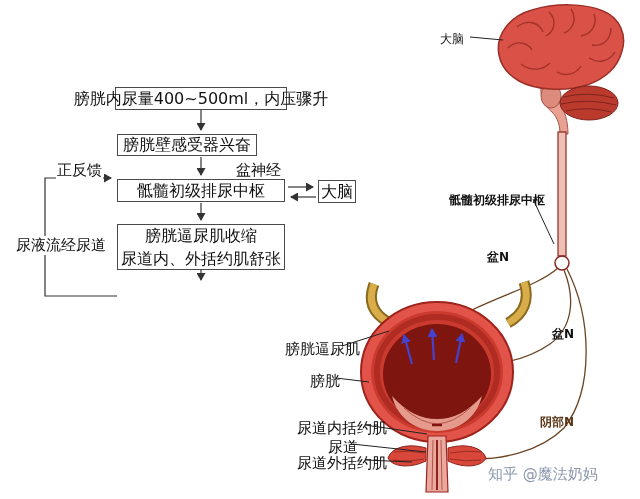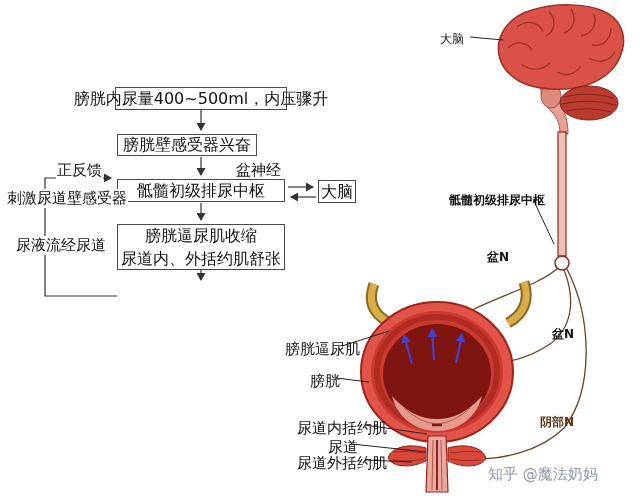--- a/index.html
+++ b/index.html
@@ -120,21 +120,20 @@
   <div class="fbox" style="left:117px; top:224px; width:168px; height:46px;">
     <div>膀胱逼尿肌收缩</div>
     <div>尿道内、外括约肌舒张</div>
   </div>
 
 
   <div class="lbl" style="left:236px; top:161px;">盆神经</div>
 
   <div class="lbl bg" style="left:56px; top:161px;">正反馈</div>
 
-  <div class="lbl bg" style="left:6px; top:189px;">刺激尿道壁感受器</div>
 
   <div class="lbl bg" style="left:15px; top:236px;">尿液流经尿道</div>
 
   <div class="lbl" style="left:440px; top:31px; font-size:12px;">大脑</div>
 
   <div class="lbl bold" style="left:449px; top:192px;">骶髓初级排尿中枢</div>
 
   <div class="lbl bold" style="left:487px; top:249px;">盆N</div>
 
   <div class="lbl bold" style="left:552px; top:326px;">盆N</div>

